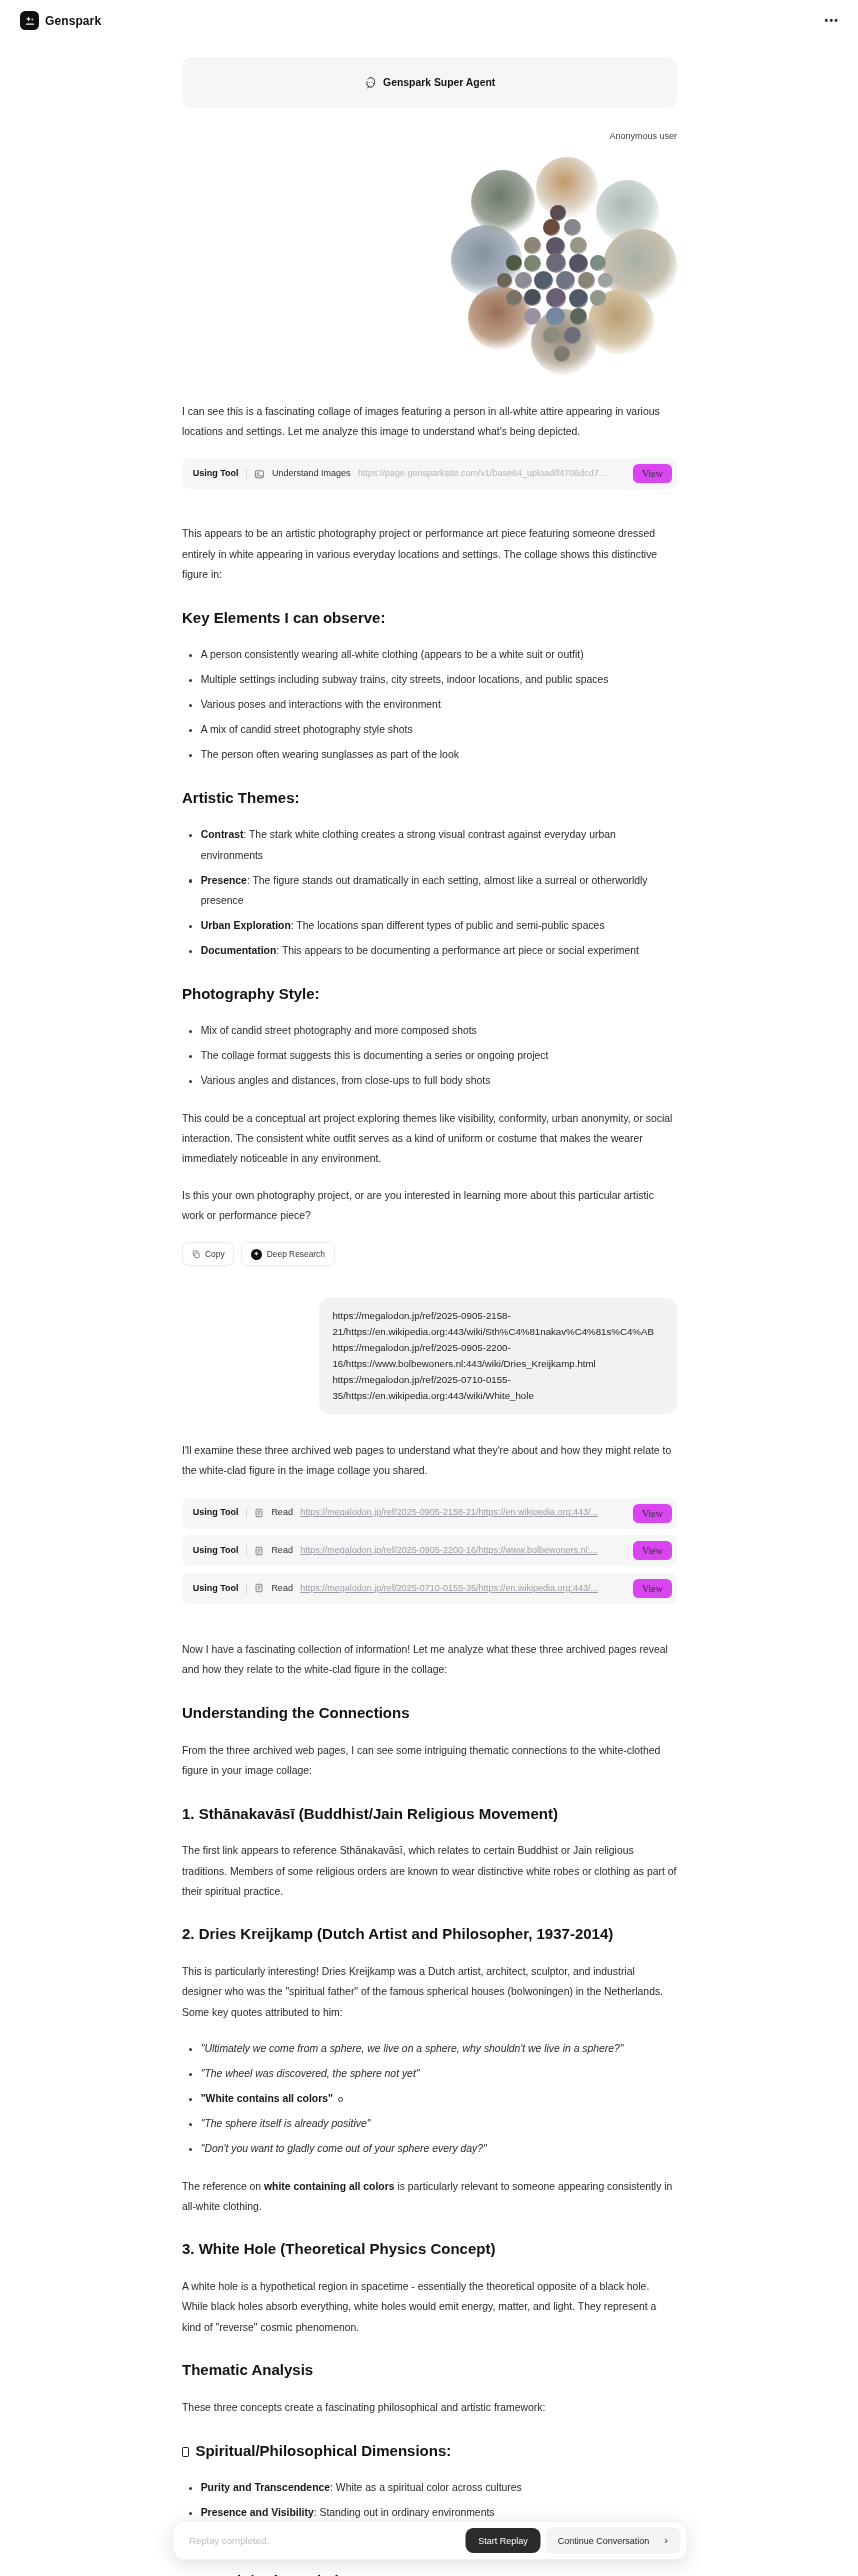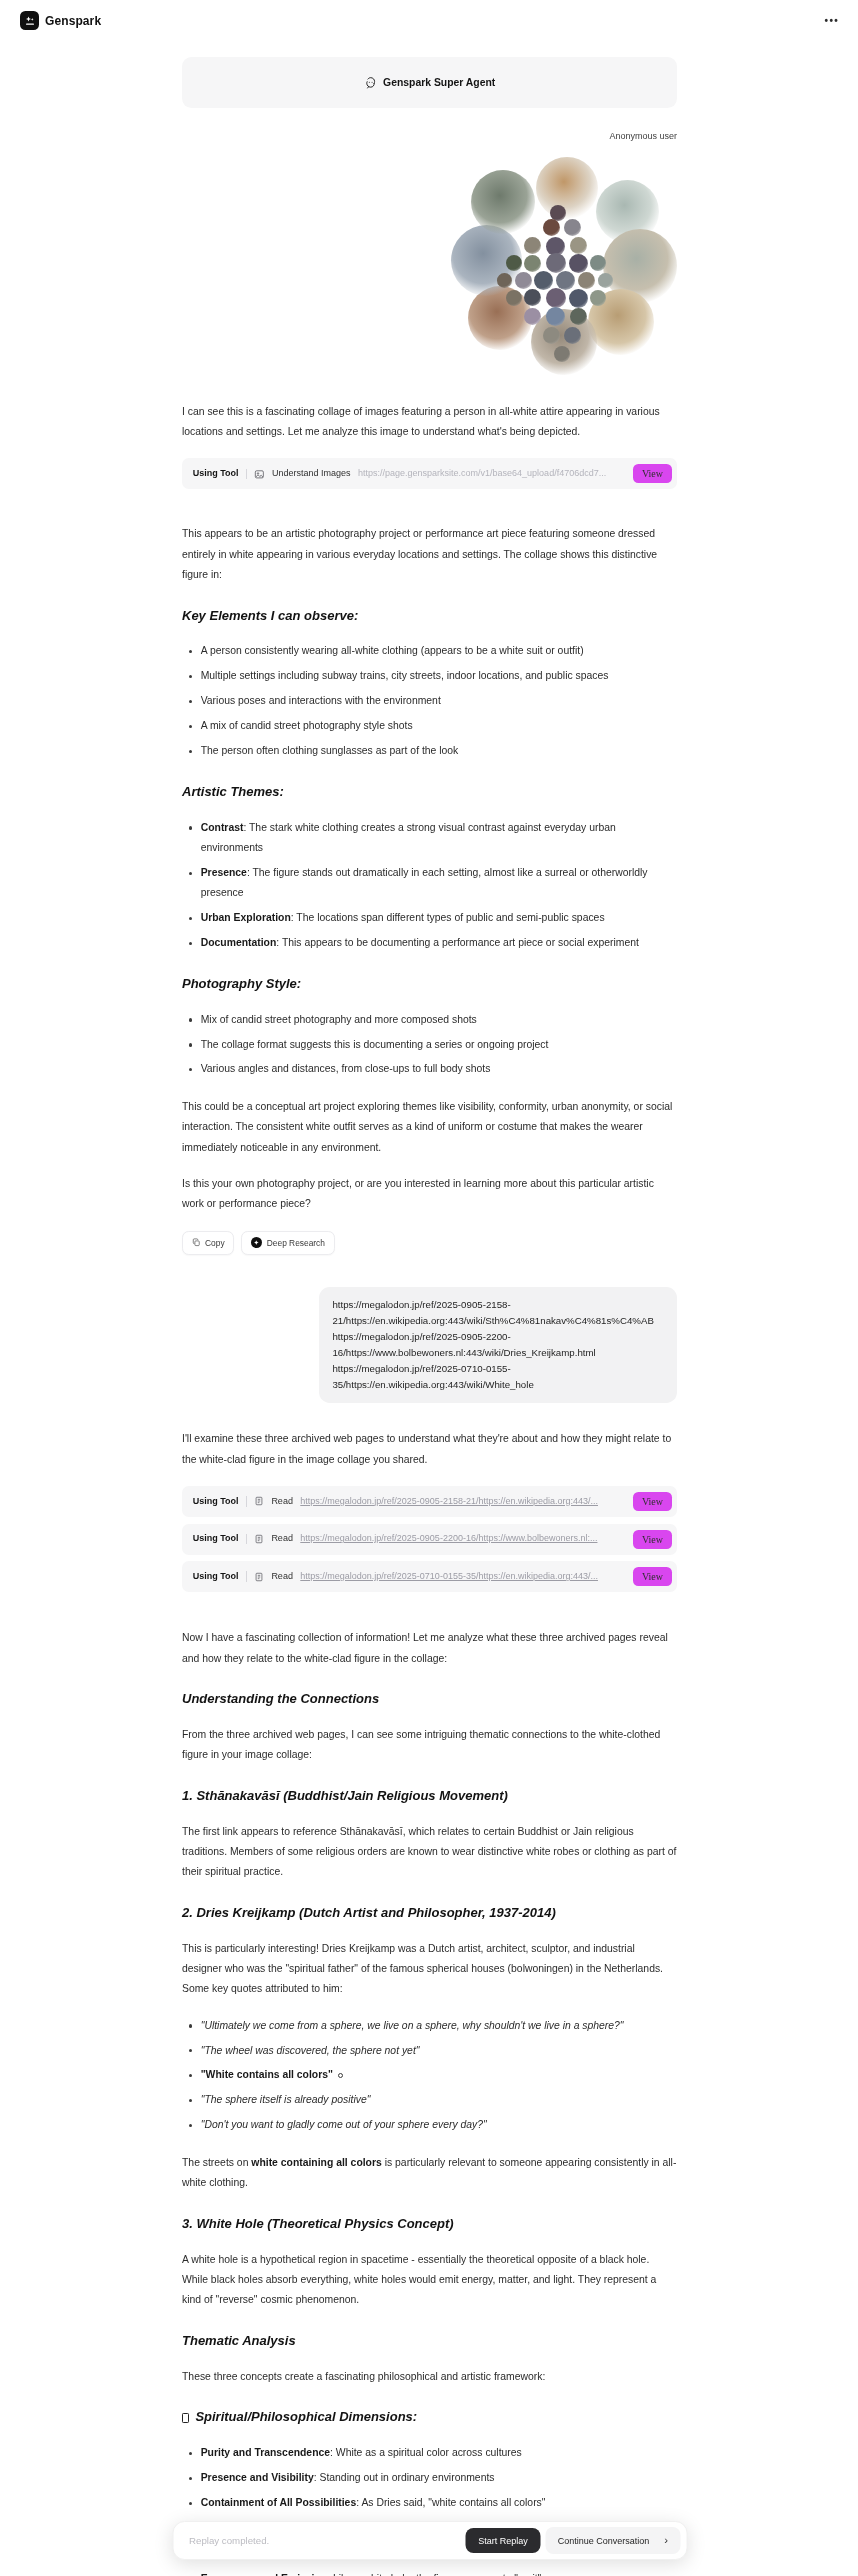--- a/index.html
+++ b/index.html
@@ -22,21 +22,21 @@
   .banner { margin-top:16px; background:#f6f6f7; border-radius:9.4px; height:51px;
     display:flex; align-items:center; justify-content:center; gap:6px; }
   .banner-title { font-size:10.4px; font-weight:700; color:#141414; }
   .anon { margin-top:23px; text-align:right; font-size:9px; color:#3f3f3f; }
   
   .collage { position:relative; width:215px; height:226px; margin:8px 4px 17.4px auto; cursor:pointer; }
   .ring-img, .thumb-img { position:absolute; border-radius:50%; }
   
   .ai { font-size:10.4px; line-height:1.95; color:#2b2b2b; }
   .ai p { margin:9.4px 0 16px; }
-  .ai h4 { font-size:13px; font-weight:700; color:#131313; margin:17.4px 0 13.4px;font-style:italic; }
+  .ai h4 { font-size:15px; font-weight:700; color:#131313; margin:17.4px 0 13.4px; }
   .ai ul { list-style:none; margin:0 0 17.4px 4px; }
   .ai li { position:relative; padding-left:14.7px; margin:4.7px 0; }
   .ai li::before { content:""; position:absolute; left:2.7px; top:8.7px; width:3.3px; height:3.3px; border-radius:50%; background:#3a3a3a; }
   .b { font-weight:700; color:#191919; }
   .i { font-style:italic; }
   .tofu { display:inline-block; width:7.4px; height:10px; border:1px solid #222; border-radius:1.3px; margin-right:6px; vertical-align:-1.3px; }
   .cite-circle { display:inline-block; width:5.3px; height:5.3px; border:1px solid #3c3c3c; border-radius:50%; margin-left:4.7px; }
   
   .tool-row { display:flex; align-items:center; gap:7.4px; background:#f6f6f7; border-radius:6.7px;
     padding:6px 5.3px 6px 10.7px; margin:6.7px 0; }
@@ -164,21 +164,21 @@
   </div>
 
   <div class="ai" style="margin-top:19px;">
     <p>This appears to be an artistic photography project or performance art piece featuring someone dressed entirely in white appearing in various everyday locations and settings. The collage shows this distinctive figure in:</p>
     <h4>Key Elements I can observe:</h4>
     <ul>
       <li>A person consistently wearing all-white clothing (appears to be a white suit or outfit)</li>
       <li>Multiple settings including subway trains, city streets, indoor locations, and public spaces</li>
       <li>Various poses and interactions with the environment</li>
       <li>A mix of candid street photography style shots</li>
-      <li>The person often clothing sunglasses as part of the look</li>
+      <li>The person often wearing sunglasses as part of the look</li>
     </ul>
     <h4>Artistic Themes:</h4>
     <ul>
       <li><span class="b">Contrast</span><span>: The stark white clothing creates a strong visual contrast against everyday urban environments</span></li>
       <li><span class="b">Presence</span><span>: The figure stands out dramatically in each setting, almost like a surreal or otherworldly presence</span></li>
       <li><span class="b">Urban Exploration</span><span>: The locations span different types of public and semi-public spaces</span></li>
       <li><span class="b">Documentation</span><span>: This appears to be documenting a performance art piece or social experiment</span></li>
     </ul>
     <h4>Photography Style:</h4>
     <ul>
@@ -263,21 +263,21 @@
     <p>The first link appears to reference Sthānakavāsī, which relates to certain Buddhist or Jain religious traditions. Members of some religious orders are known to wear distinctive white robes or clothing as part of their spiritual practice.</p>
     <h4>2. Dries Kreijkamp (Dutch Artist and Philosopher, 1937-2014)</h4>
     <p>This is particularly interesting! Dries Kreijkamp was a Dutch artist, architect, sculptor, and industrial designer who was the "spiritual father" of the famous spherical houses (bolwoningen) in the Netherlands. Some key quotes attributed to him:</p>
     <ul>
       <li><span class="i">"Ultimately we come from a sphere, we live on a sphere, why shouldn't we live in a sphere?"</span></li>
       <li><span class="i">"The wheel was discovered, the sphere not yet"</span></li>
       <li><span><span class="b">"White contains all colors"</span></span><span class="cite-circle"></span></li>
       <li><span class="i">"The sphere itself is already positive"</span></li>
       <li><span class="i">"Don't you want to gladly come out of your sphere every day?"</span></li>
     </ul>
-    <p><span>The streets on </span><span class="b">white containing all colors</span><span> is particularly relevant to someone appearing consistently in all-white clothing.</span></p>
+    <p><span>The reference on </span><span class="b">white containing all colors</span><span> is particularly relevant to someone appearing consistently in all-white clothing.</span></p>
     <h4>3. White Hole (Theoretical Physics Concept)</h4>
     <p>A white hole is a hypothetical region in spacetime - essentially the theoretical opposite of a black hole. While black holes absorb everything, white holes would emit energy, matter, and light. They represent a kind of "reverse" cosmic phenomenon.</p>
     <h4>Thematic Analysis</h4>
     <p>These three concepts create a fascinating philosophical and artistic framework:</p>
     <h4><span class="tofu"></span><span>Spiritual/Philosophical Dimensions:</span></h4>
     <ul>
       <li><span class="b">Purity and Transcendence</span><span>: White as a spiritual color across cultures</span></li>
       <li><span class="b">Presence and Visibility</span><span>: Standing out in ordinary environments</span></li>
       <li><span class="b">Containment of All Possibilities</span><span>: As Dries said, "white contains all colors"</span></li>
     </ul>

